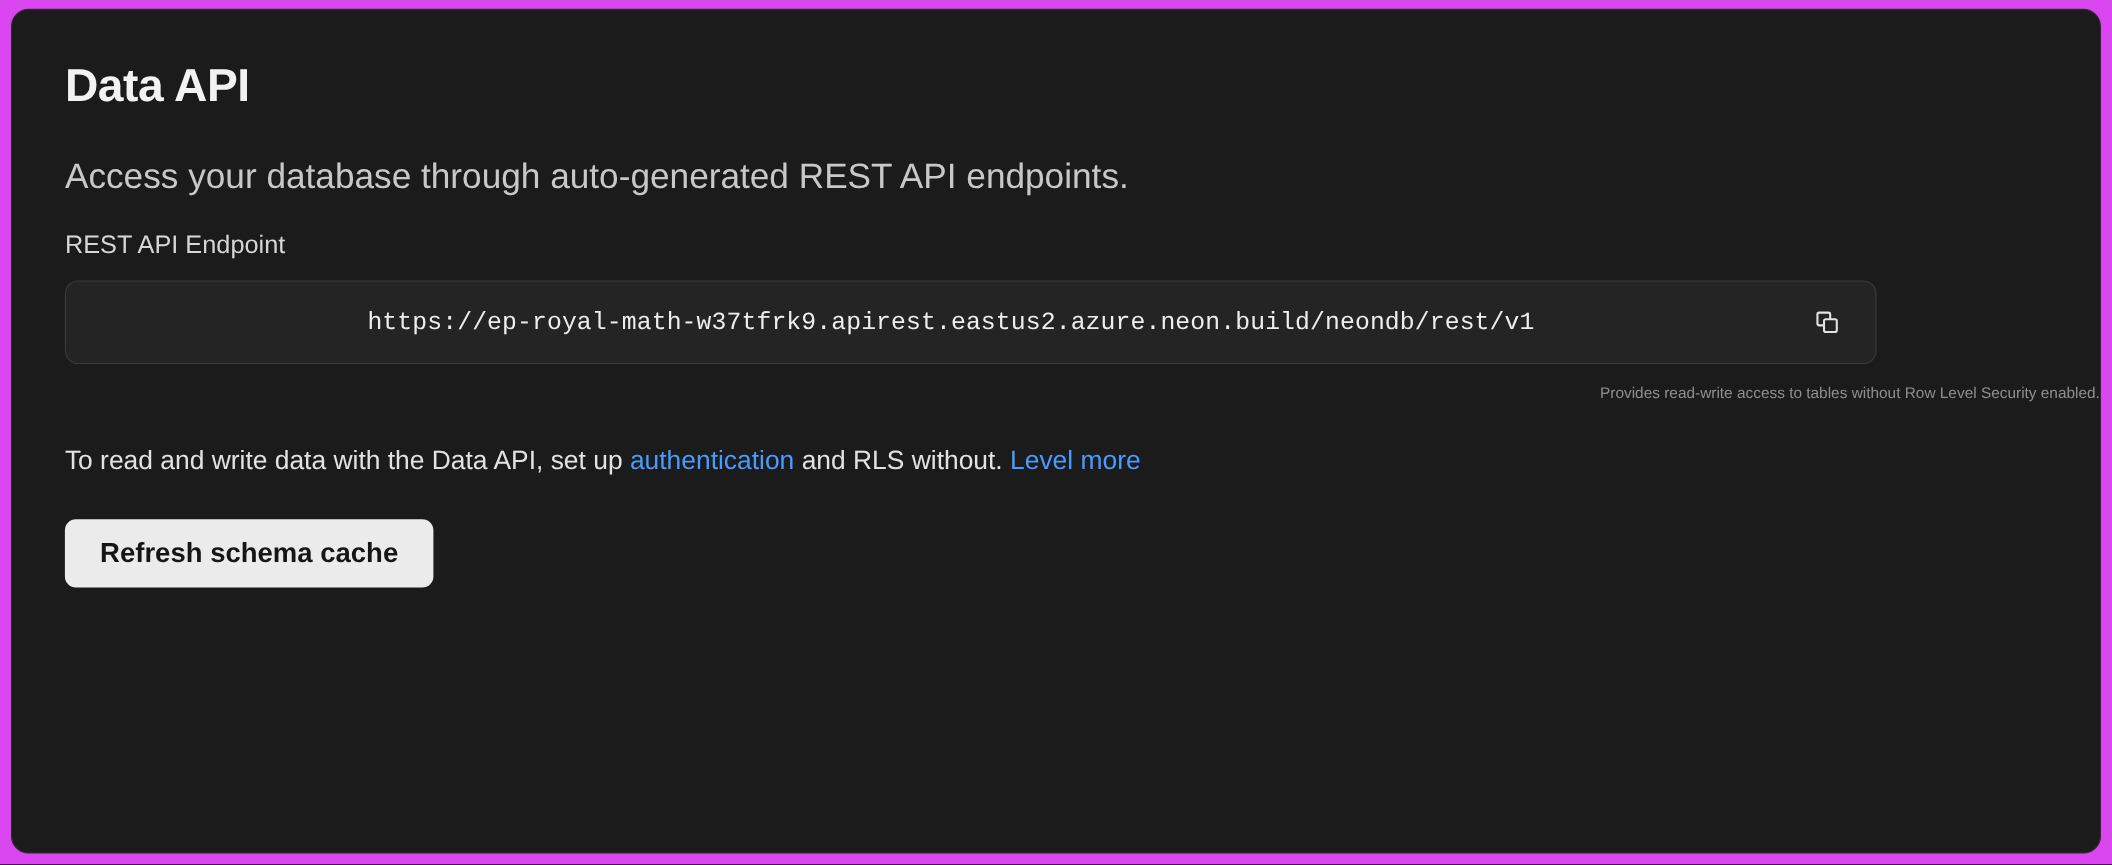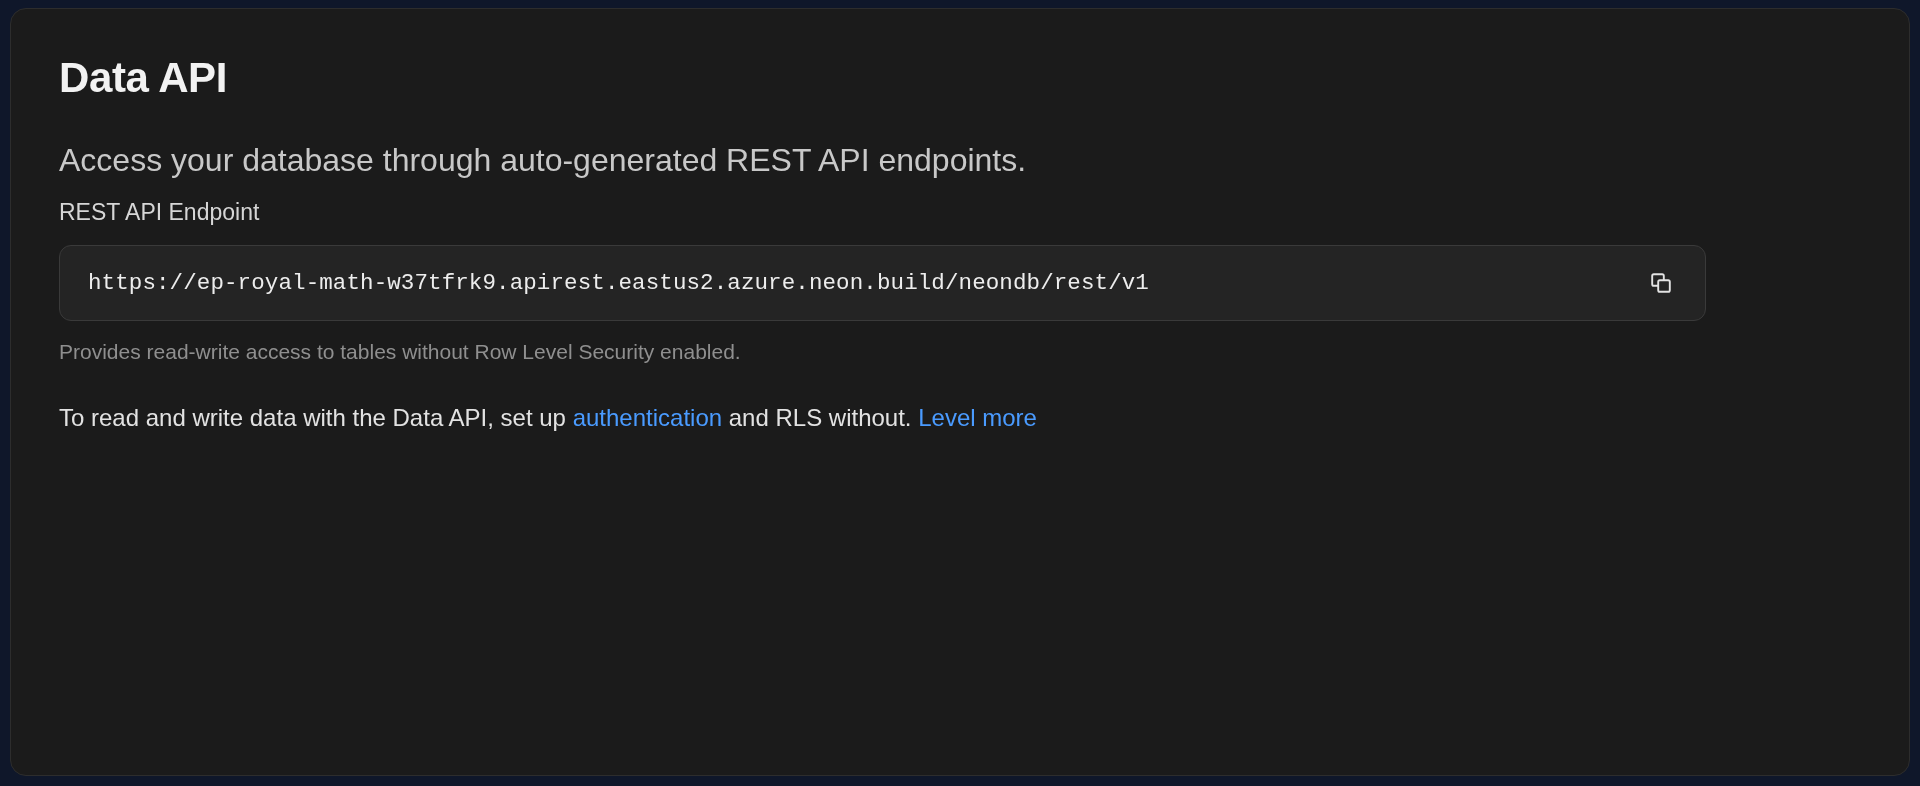--- a/index.html
+++ b/index.html
@@ -10,21 +10,21 @@
     height: 786px;
     background: #000000;
     font-family: "Liberation Sans", sans-serif;
     overflow: hidden;
   }
 
   .page {
     position: relative;
     width: 1920px;
     height: 786px;
-    background: #0f172a;
+    background: #d946ef;
   }
 
   
   .card {
     position: absolute;
     left: 10px;
     top: 8px;
     width: 1900px;
     height: 768px;
     background: #1b1b1b;
@@ -46,21 +46,21 @@
   .card-subtitle {
     margin-top: 42px;
     font-size: 32px;
     color: #c8c8c8;
     font-weight: normal;
     line-height: 1.2;
   }
 
   
   .field-block {
-    margin-top: 20px;
+    margin-top: 30px;
   }
 
   .field-label {
     font-size: 23px;
     color: #d6d6d6;
     line-height: 1.2;
     margin-bottom: 18px;
   }
 
   .endpoint-row {
@@ -77,41 +77,43 @@
 
   .endpoint-value {
     flex: 1 1 auto;
     font-family: "Liberation Mono", "DejaVu Sans Mono", monospace;
     font-size: 22.5px;
     color: #ededed;
     letter-spacing: 0.1px;
     white-space: nowrap;
     overflow: hidden;
     text-overflow: ellipsis;
+    text-align: center;
   }
 
   .copy-btn {
     flex: 0 0 auto;
     width: 40px;
     height: 40px;
     display: flex;
     align-items: center;
     justify-content: center;
     background: transparent;
     border: none;
     border-radius: 6px;
     cursor: pointer;
   }
   .copy-btn svg { display: block; }
 
   .field-help {
     margin-top: 18px;
-    font-size: 21px;
+    font-size: 14px;
     color: #8f8f8f;
     line-height: 1.25;
+    text-align: right;
   }
 
   
   .info-line {
     margin-top: 38px;
     font-size: 24px;
     color: #e2e2e2;
     line-height: 1.25;
   }
 
@@ -173,16 +175,17 @@
         </button>
       </div>
 
       <div class="field-help">Provides read-write access to tables without Row Level Security enabled.</div>
     </div>
 
     <p class="info-line">
       <span>To read and write data with the Data API, set up </span><a href="#">authentication</a><span> and RLS without. </span><a href="#">Level more</a>
     </p>
 
+    <button class="refresh-btn">Refresh schema cache</button>
 
 
   </section>
 </div>
 
 </body></html>

